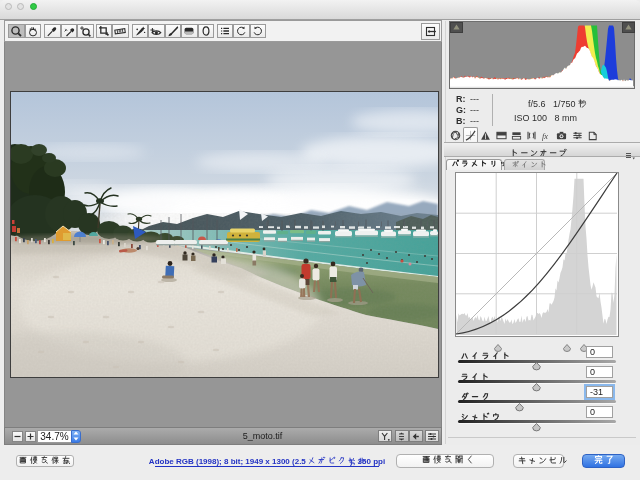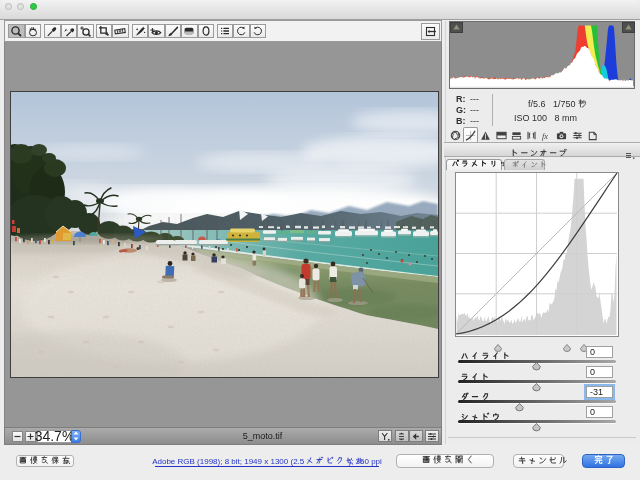--- a/index.html
+++ b/index.html
@@ -461,21 +461,21 @@
 <div class="abs" style="left:12px;top:430.5px;width:11px;height:11px;background:linear-gradient(#fafafa,#e4e4e4);border:1px solid #868686;display:flex;align-items:center;justify-content:center">
     <svg width="7" height="7">
       <path d="M0.5,3.5 H6.5" stroke="#333" stroke-width="1.2"></path>
     </svg>
   </div>
 <div class="abs" style="left:24.5px;top:430.5px;width:11px;height:11px;background:linear-gradient(#fafafa,#e4e4e4);border:1px solid #868686;display:flex;align-items:center;justify-content:center">
     <svg width="7" height="7">
       <path d="M0.5,3.5 H6.5 M3.5,0.5 V6.5" stroke="#333" stroke-width="1.2"></path>
     </svg>
   </div>
-<div class="abs" style="left:37px;top:429.5px;width:34px;height:13.5px;background:#ffffff;border:1px solid #9a9a9a;border-right:none;font-size:14px;color:#222;display:flex;align-items:center;justify-content:center">34.7%</div>
+<div class="abs" style="left:37px;top:429.5px;width:34px;height:13.5px;background:#ffffff;border:1px solid #9a9a9a;border-right:none;font-size:10px;color:#222;display:flex;align-items:center;justify-content:center">34.7%</div>
 <div class="abs" style="left:71px;top:429.5px;width:10px;height:13.5px;background:linear-gradient(#7fb2f5,#3b7ce8);border:1px solid #3a6ecc;border-radius:0 3px 3px 0;display:flex;flex-direction:column;align-items:center;justify-content:center">
 <svg width="8" height="10" viewBox="0 0 8 10">
       <path d="M4,0.5 L6.5,3.5 H1.5 Z" fill="#fff"></path>
       <path d="M4,9.5 L1.5,6.5 H6.5 Z" fill="#fff"></path>
     </svg>
   </div>
 <div class="abs" style="left:180px;top:431px;width:165px;text-align:center;font-size:9px;color:#1c1c1c">5_moto.tif</div>
 <div class="abs" style="left:378px;top:430px;width:14px;height:12px;background:linear-gradient(#efefef,#d8d8d8);border:1px solid #7e7e7e;display:flex;align-items:center;justify-content:center">
     <svg width="10" height="9" viewBox="0 0 10 9">
       <path d="M2,1 L4.6,4.4 V8 M7.4,1 L4.6,4.4" fill="none" stroke="#333" stroke-width="1.1"></path>
@@ -778,21 +778,21 @@
       <path d="M7.1,6.3 L8.4,8" fill="none" stroke="#2b2b2b" stroke-width="1.06" stroke-linecap="round" transform="translate(32.25,0.00) scale(0.800)"></path>
       <path d="M1.2,2.9 H8.8" fill="none" stroke="#2b2b2b" stroke-width="1.06" stroke-linecap="round" transform="translate(43.00,0.00) scale(0.800)"></path>
       <path d="M4.6,0.7 C4.2,2.6 3.4,4.6 2,6.2" fill="none" stroke="#2b2b2b" stroke-width="1.06" stroke-linecap="round" transform="translate(43.00,0.00) scale(0.800)"></path>
       <path d="M3.3,5 C3.1,6.5 2.7,7.9 2.2,9.2" fill="none" stroke="#2b2b2b" stroke-width="1.06" stroke-linecap="round" transform="translate(43.00,0.00) scale(0.800)"></path>
       <path d="M4.4,5.5 H7.7 C7.5,6.5 7.1,7.2 6.5,7.7" fill="none" stroke="#2b2b2b" stroke-width="1.06" stroke-linecap="round" transform="translate(43.00,0.00) scale(0.800)"></path>
       <path d="M6.1,7.7 V8.6 C6.1,9.2 5.7,9.4 4.8,9.2" fill="none" stroke="#2b2b2b" stroke-width="1.06" stroke-linecap="round" transform="translate(43.00,0.00) scale(0.800)"></path>
       <path d="M3.6,7.5 H8.8" fill="none" stroke="#2b2b2b" stroke-width="1.06" stroke-linecap="round" transform="translate(43.00,0.00) scale(0.800)"></path>
     </svg>
     <span style="font-size:8.5px;margin-left:1px">...</span>
   </div>
-<div class="abs" style="left:155px;top:457px;width:224px;height:10px;display:flex;align-items:center;justify-content:center;font-size:8px;font-weight:normal;color:#2333c4;border-bottom:1px solid #2333c4;white-space:nowrap">Adobe RGB (1998); 8 bit; 1949 x 1300 (2.5&nbsp;<svg width="42" height="9" viewBox="0 0 42 9" style="overflow:visible">
+<div class="abs" style="left:155px;top:457px;width:224px;height:10px;display:flex;align-items:center;justify-content:center;font-size:8px;font-weight:bold;color:#2333c4;border-bottom:1px solid #2333c4;white-space:nowrap">Adobe RGB (1998); 8 bit; 1949 x 1300 (2.5&nbsp;<svg width="42" height="9" viewBox="0 0 42 9" style="overflow:visible">
       <path d="M6.9,1.1 C6.1,4.4 4.1,7.4 1.8,9.2" fill="none" stroke="#2333c4" stroke-width="1.21" stroke-linecap="round" transform="translate(0.00,0.00) scale(0.700)"></path>
       <path d="M2.9,4 C4.9,5.5 6.8,6.9 8.5,8.1" fill="none" stroke="#2333c4" stroke-width="1.21" stroke-linecap="round" transform="translate(0.00,0.00) scale(0.700)"></path>
       <path d="M1.4,3.6 H8.1" fill="none" stroke="#2333c4" stroke-width="1.21" stroke-linecap="round" transform="translate(10.00,0.00) scale(0.700)"></path>
       <path d="M5.5,1.2 C5.8,4 5.6,6.9 4.4,8.9" fill="none" stroke="#2333c4" stroke-width="1.21" stroke-linecap="round" transform="translate(10.00,0.00) scale(0.700)"></path>
       <path d="M3.8,3.6 C3.4,5.8 2.6,7.5 1.4,8.9" fill="none" stroke="#2333c4" stroke-width="1.21" stroke-linecap="round" transform="translate(10.00,0.00) scale(0.700)"></path>
       <path d="M7.8,0.6 L8.5,1.5" fill="none" stroke="#2333c4" stroke-width="1.21" stroke-linecap="round" transform="translate(10.00,0.00) scale(0.700)"></path>
       <path d="M9.1,0.1 L9.8,1" fill="none" stroke="#2333c4" stroke-width="1.21" stroke-linecap="round" transform="translate(10.00,0.00) scale(0.700)"></path>
       <path d="M3,1.3 V7.2 C3,8.2 3.6,8.6 4.8,8.6 H8.2" fill="none" stroke="#2333c4" stroke-width="1.21" stroke-linecap="round" transform="translate(20.00,0.00) scale(0.700)"></path>
       <path d="M7.3,2 C5.9,3.4 4.5,4.2 3,4.8" fill="none" stroke="#2333c4" stroke-width="1.21" stroke-linecap="round" transform="translate(20.00,0.00) scale(0.700)"></path>
       <circle cx="9.05" cy="1.15" r="0.85" fill="none" stroke="#2333c4" stroke-width="1.21" transform="translate(20.00,0.00) scale(0.700)"></circle>

